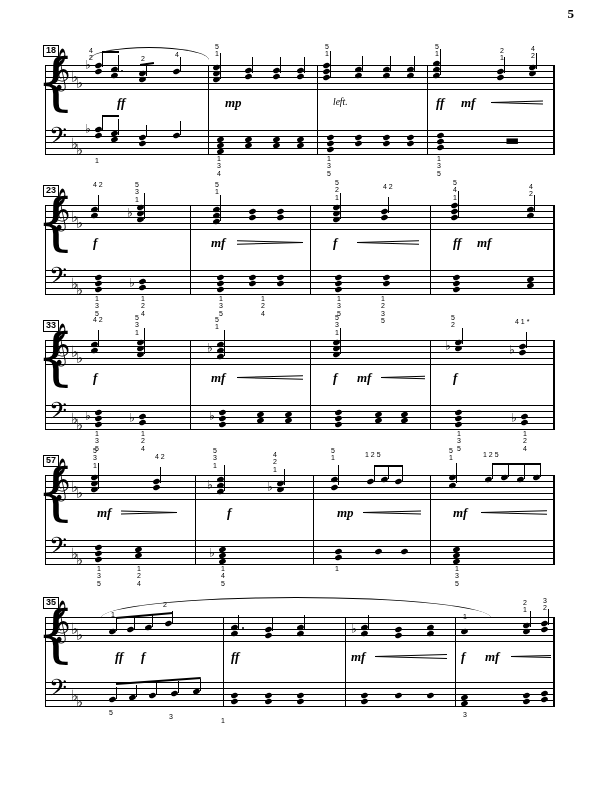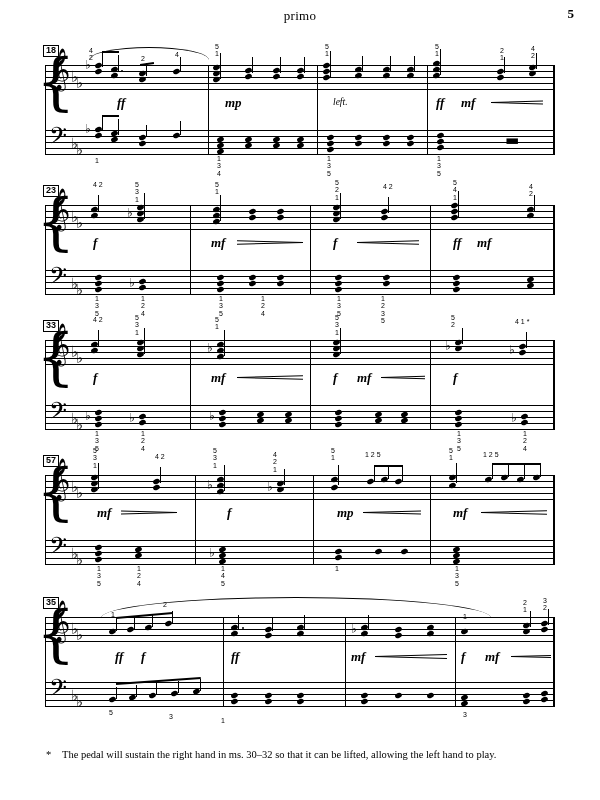--- a/index.html
+++ b/index.html
@@ -209,21 +209,20 @@
     height: 2.2px;
     background: #000;
     border-radius: 50%;
   }
 </style>
 </head>
 <body>
 
 <div class="page">
 
-  <div class="header-title">primo</div>
   <div class="page-number">5</div>
 
   <div class="system" style="top:55px; height:110px;">
     <div class="measure-number" style="left:-2px; top:-10px;">18</div>
 
     <div class="staff" style="top:10px;">
       <div class="line"></div>
         <div class="line"></div>
         <div class="line"></div>
         <div class="line"></div>
@@ -851,17 +850,14 @@
     <div class="note" style="left:382px; top:88px;"></div>
     <div class="note" style="left:416px; top:90px;"></div>
     <div class="note" style="left:416px; top:96px;"></div>
     <div class="note" style="left:478px; top:88px;"></div>
     <div class="note" style="left:478px; top:94px;"></div>
     <div class="note" style="left:496px; top:86px;"></div>
     <div class="note" style="left:496px; top:92px;"></div>
     <div class="fing" style="left:418px; top:106px;">3</div>
   </div>
 
-  <div class="footnote">
-    <span class="star">*</span><span>The pedal will sustain the right hand in ms. 30–32 so that it can be lifted, allowing the left hand to play.</span>
-  </div>
 
 </div>
 
 </body></html>

